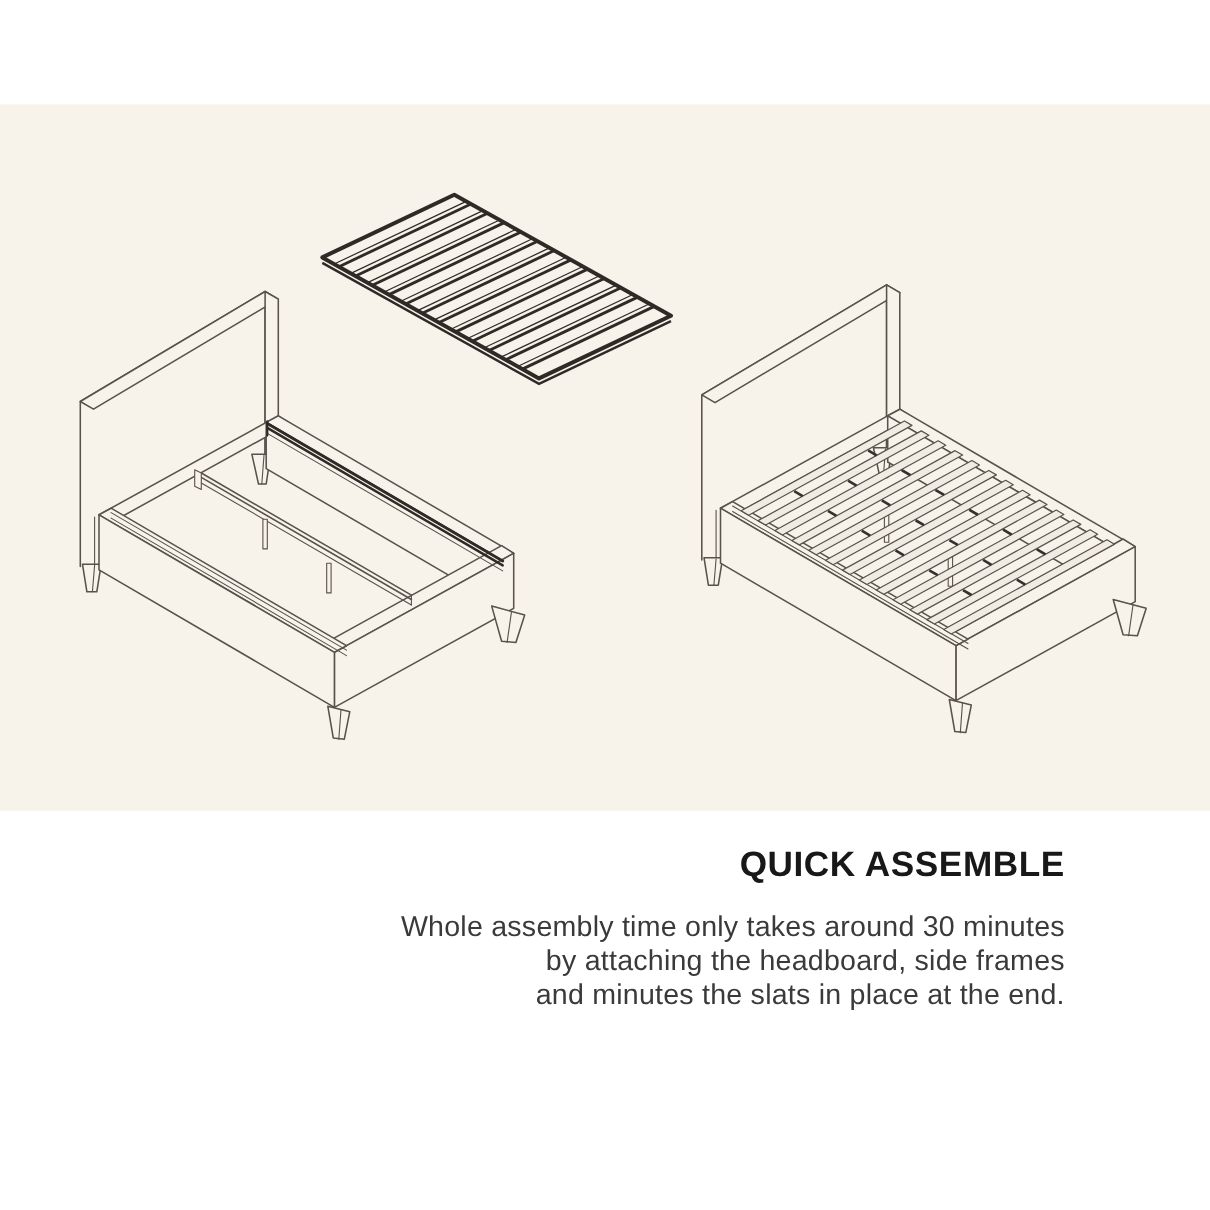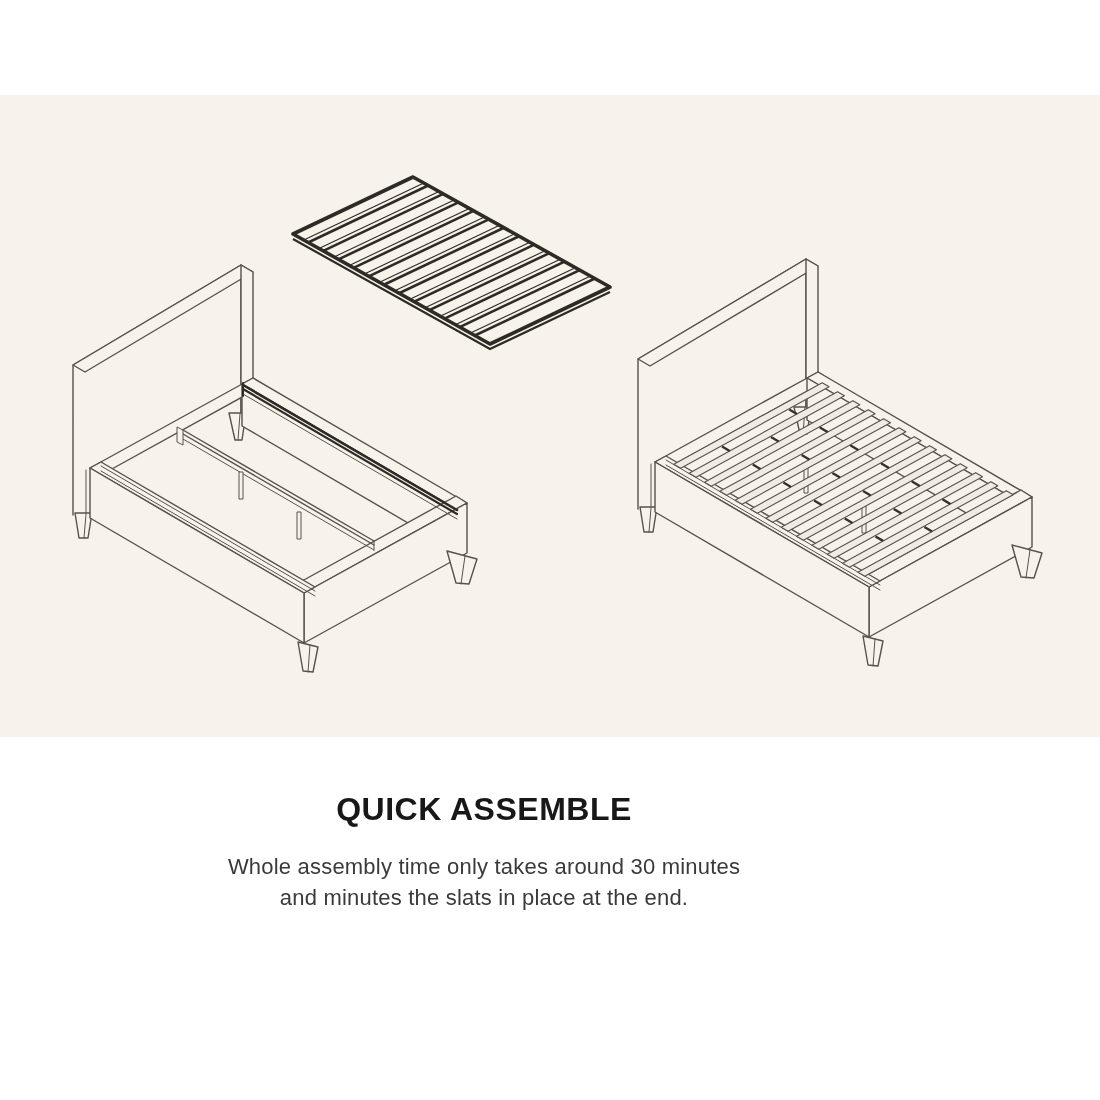--- a/index.html
+++ b/index.html
@@ -6,23 +6,23 @@
   .stage{position:relative;width:1100px;height:1100px;background:#ffffff;overflow:hidden;
          font-family:"Liberation Sans",sans-serif;}
   .panel{position:absolute;top:95px;left:0;width:1100px;height:642px;background:#f7f2ea;}
   .panel svg{position:absolute;top:0;left:0;}
   
   .face{fill:#f7f2ea;stroke:#57524b;stroke-width:1.4;stroke-linejoin:round;}
   .fill{fill:#f7f2ea;stroke:none;}
   .ln{fill:none;stroke:#57524b;stroke-width:1.4;stroke-linecap:round;stroke-linejoin:round;}
   .thin{stroke-width:1;}
   .dk{fill:none;stroke:#2e2a26;stroke-linecap:round;}
-  .caption{position:absolute;top:791px;left:0;width:968px;text-align:center;}
+  .caption{position:absolute;top:767px;left:0;width:968px;text-align:right;}
   .caption h2{margin:0 0 23px 0;font-size:32px;font-weight:700;letter-spacing:0.5px;color:#181818;}
-  .caption p{margin:0;font-size:22px;line-height:31px;letter-spacing:0.2px;color:#3a3a3a;font-weight:400;}
+  .caption p{margin:0;font-size:26px;line-height:31px;letter-spacing:0.2px;color:#3a3a3a;font-weight:400;}
 </style>
 </head>
 <body>
 
 <div class="stage">
 
   <div class="panel">
     <svg width="1100" height="642" viewBox="0 95 1100 642">
       <defs>
         <g id="bedframe">
@@ -142,16 +142,17 @@
             <line x1="942.6703" y1="499.4696" x2="950.3103" y2="503.94960000000003" stroke="#35312c" stroke-width="2.4"></line>
             <line x1="924.41333" y1="526.94656" x2="932.05333" y2="531.42656" stroke="#35312c" stroke-width="2.4"></line>
           </g>
       </g>
     </svg>
   </div>
 
   <div class="caption">
     <h2>QUICK ASSEMBLE</h2>
     <p>Whole assembly time only takes around 30 minutes</p>
+    <p>by attaching the headboard, side frames</p>
     <p>and minutes the slats in place at the end.</p>
   </div>
 
 </div>
 
 </body></html>

